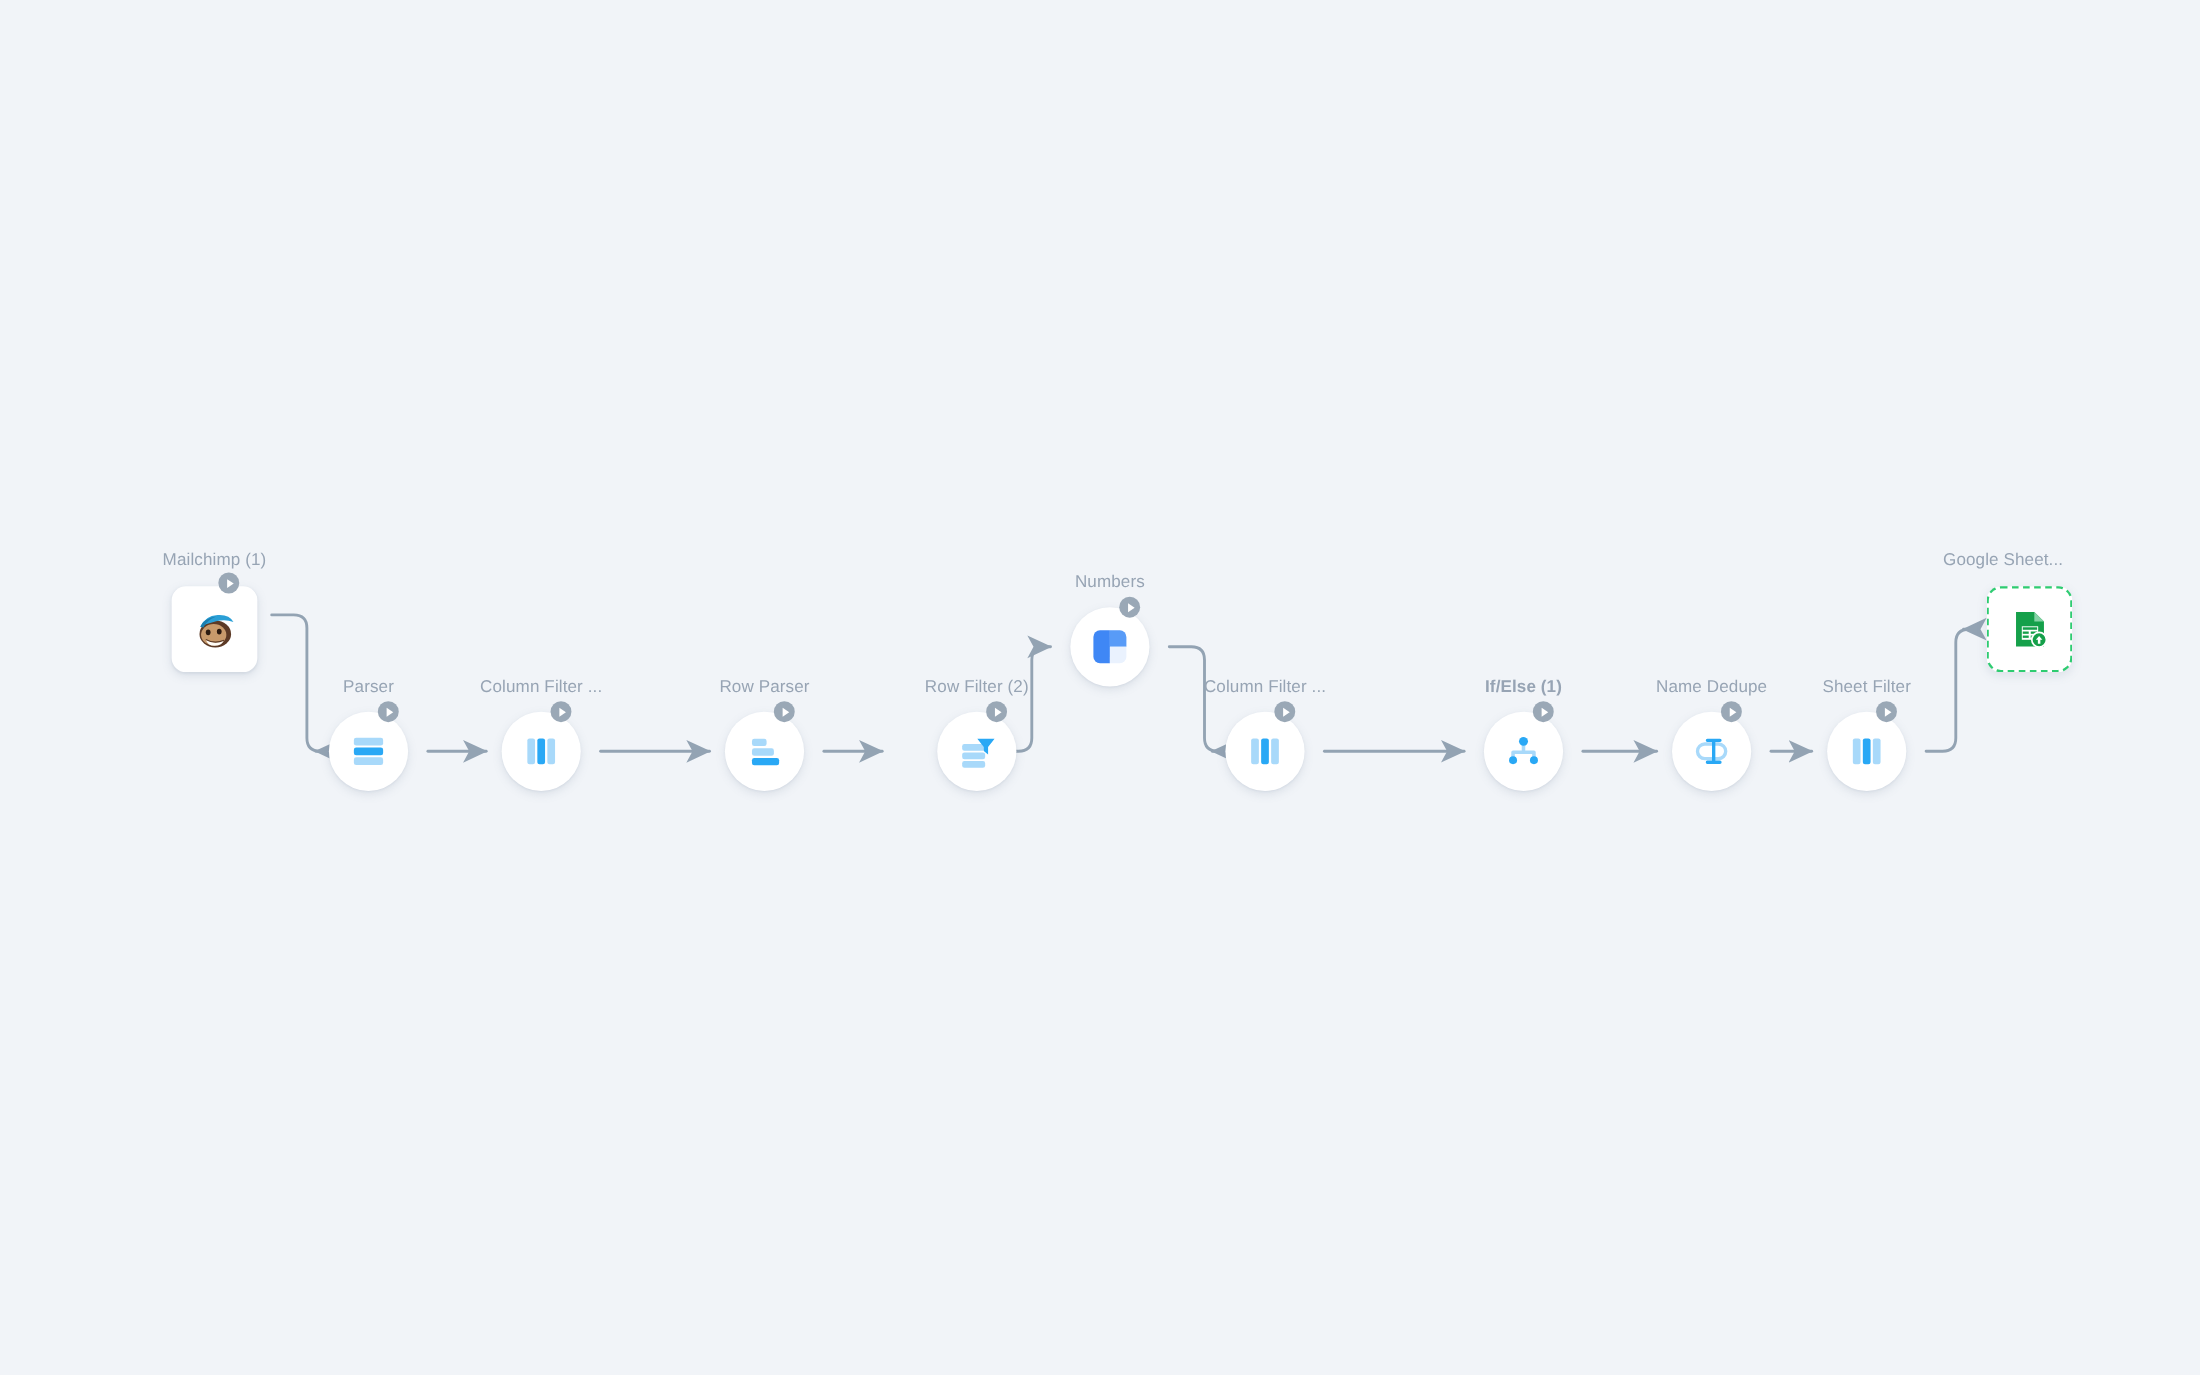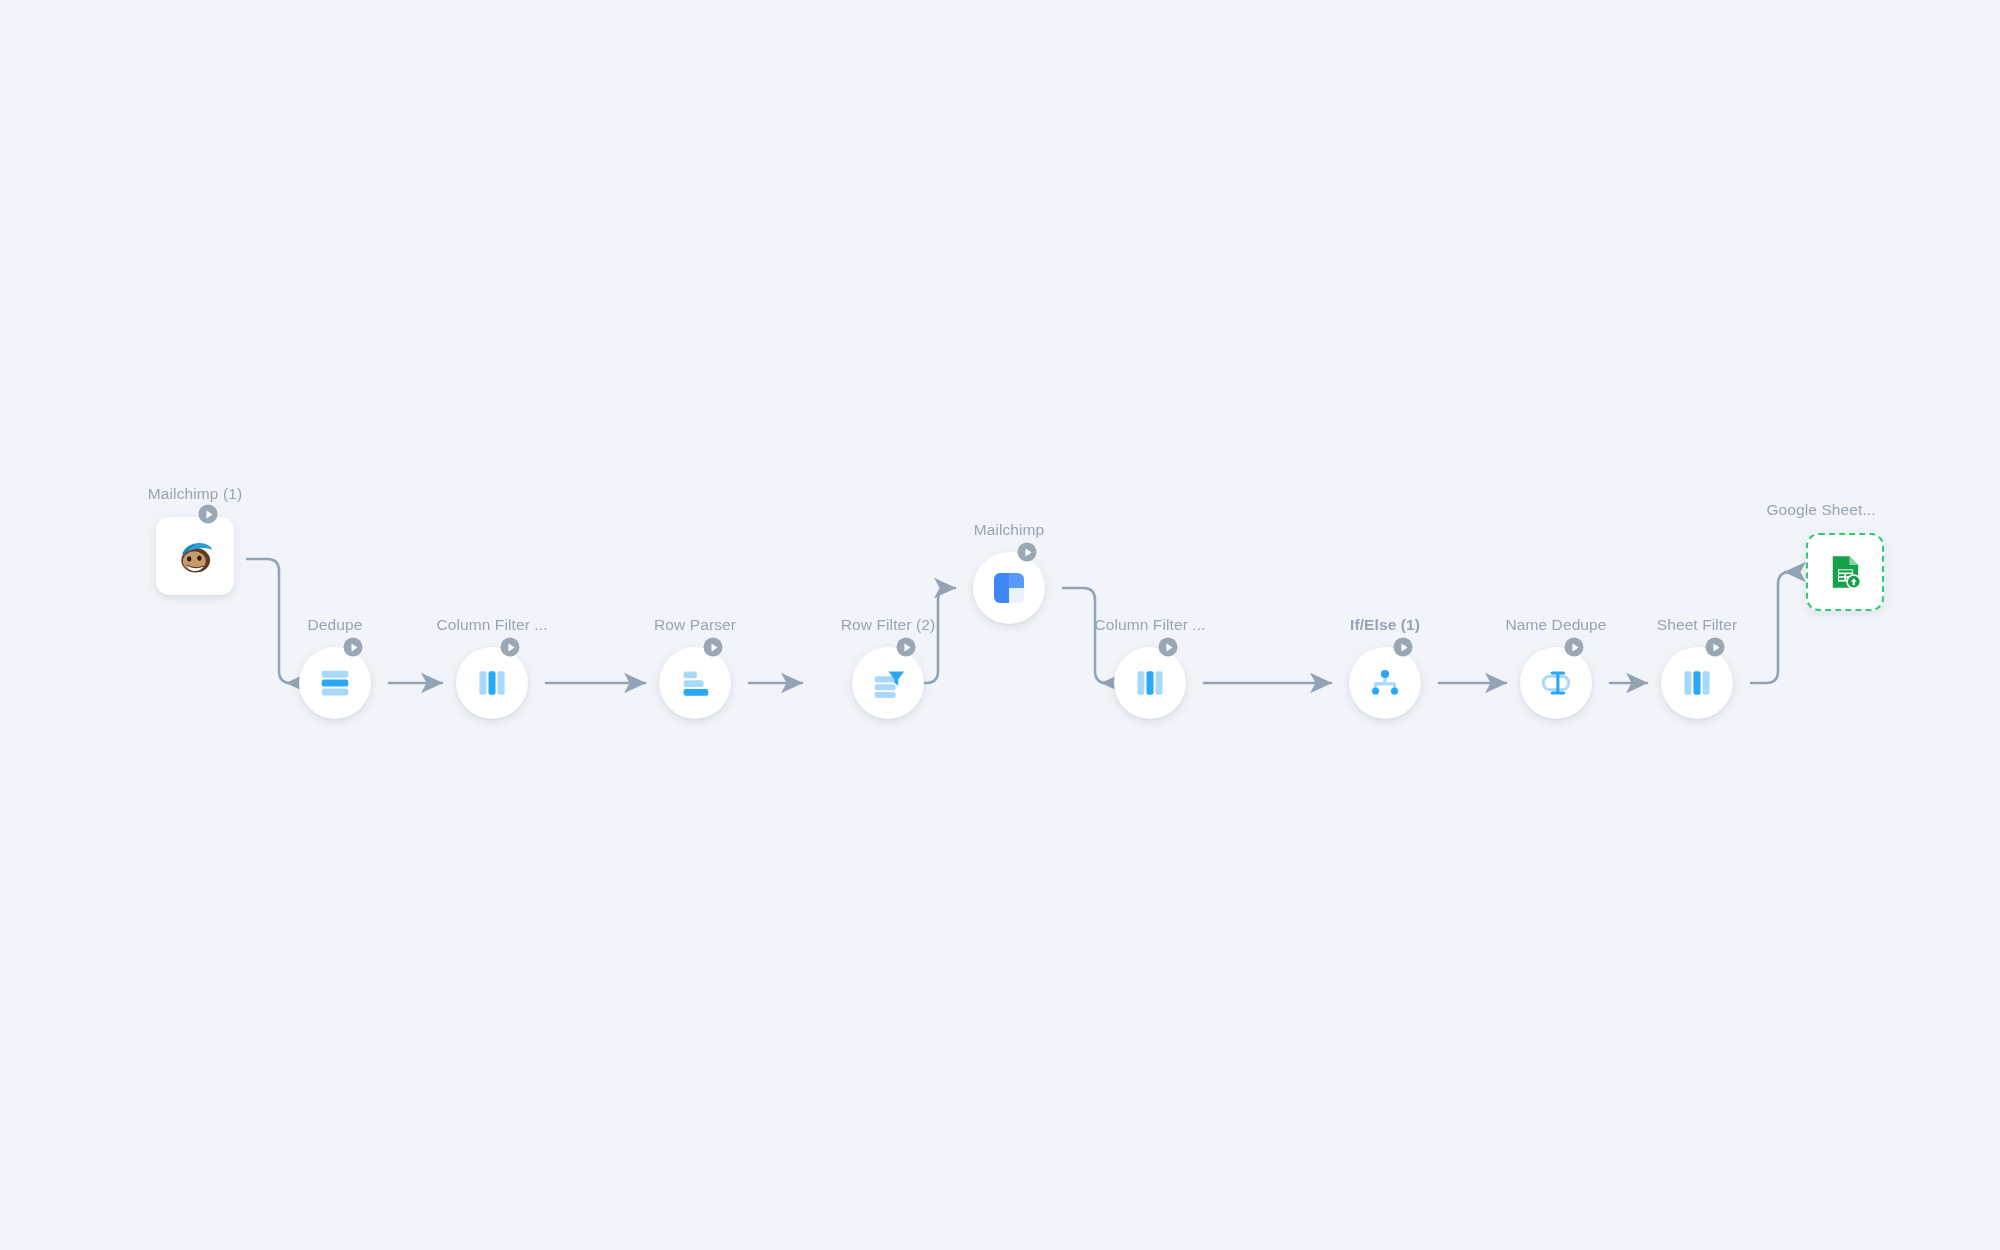--- a/index.html
+++ b/index.html
@@ -115,39 +115,39 @@
 
       <path d="M1063,588 H1083 Q1095,588 1095,600 V671 Q1095,683 1107,683 H1102"></path>
       <path d="M1204,683 H1331"></path>
       <path d="M1439,683 H1506"></path>
       <path d="M1610,683 H1647"></path>
 
       <path d="M1751,683 H1766 Q1778,683 1778,671 V584 Q1778,572 1790,572 H1785"></path>
     </g>
   </svg>
 
-  <div class="node card-node" style="left:195px; top:556px;">
+  <div class="node card-node" style="left:195px; top:572px;">
     <div class="node-label">Mailchimp (1)</div>
     <div class="cardbox">
       <svg width="46" height="46" viewBox="0 0 64 64">
         <ellipse cx="33" cy="38" rx="20" ry="17" fill="#5c3a26"></ellipse>
         <ellipse cx="31" cy="39" rx="16" ry="13.5" fill="#c89a6b"></ellipse>
         <path d="M14 29 q6-14 22-15 15-1 20 9 -10-4-22-1 -12 3-20 7z" fill="#2a9fd6"></path>
         <path d="M14 29 q5-11 20-13 -12 5-16 14z" fill="#1b7fb0"></path>
         <ellipse cx="24" cy="36" rx="3" ry="3.6" fill="#2b1a10"></ellipse>
         <ellipse cx="38" cy="35" rx="3" ry="3.6" fill="#2b1a10"></ellipse>
         <path d="M21 45 q11 7 23 1 -3 7-12 7 -9 0-11-8z" fill="#fffdf8"></path>
         <path d="M21 45 q11 6 23 1" stroke="#5c3a26" stroke-width="1.6" fill="none"></path>
       </svg>
     </div>
     <div class="port" style="left:52px; top:-3px;"></div>
   </div>
 
   <div class="node circle-node" style="left:335px; top:683px;">
-    <div class="node-label">Dedupe</div>
+    <div class="node-label">Parser</div>
     <div class="disc">
       <svg width="38" height="38" viewBox="0 0 40 40">
         <rect x="6" y="7" width="28" height="7.4" rx="2.2" fill="#a8d9fa"></rect>
         <rect x="6" y="16.4" width="28" height="7.4" rx="2.2" fill="#29a8f5"></rect>
         <rect x="6" y="25.8" width="28" height="7.4" rx="2.2" fill="#a8d9fa"></rect>
       </svg>
     </div>
     <div class="port" style="left:54px; top:0px;"></div>
   </div>
 
@@ -182,21 +182,21 @@
         <rect x="6" y="13" width="22" height="6.4" rx="2.1" fill="#a8d9fa"></rect>
         <rect x="6" y="21.2" width="22" height="6.4" rx="2.1" fill="#a8d9fa"></rect>
         <rect x="6" y="29.4" width="22" height="6.4" rx="2.1" fill="#a8d9fa"></rect>
         <path d="M20.5 8 H37 L30.8 16 V23 L26.7 19.8 V16 Z" fill="#29a8f5"></path>
       </svg>
     </div>
     <div class="port" style="left:54px; top:0px;"></div>
   </div>
 
   <div class="node circle-node" style="left:1009px; top:588px;">
-    <div class="node-label">Mailchimp</div>
+    <div class="node-label">Numbers</div>
     <div class="disc">
       <svg width="40" height="40" viewBox="0 0 40 40">
         <path d="M5 11 a6 6 0 0 1 6-6 h9 v30 h-9 a6 6 0 0 1-6-6 z" fill="#3f87f5"></path>
         <path d="M20 5 h9 a6 6 0 0 1 6 6 v9 h-15 z" fill="#589bf7"></path>
         <path d="M20 20 h15 v9 a6 6 0 0 1-6 6 h-9 z" fill="#eaf2fe"></path>
       </svg>
     </div>
     <div class="port" style="left:54px; top:0px;"></div>
   </div>
 

